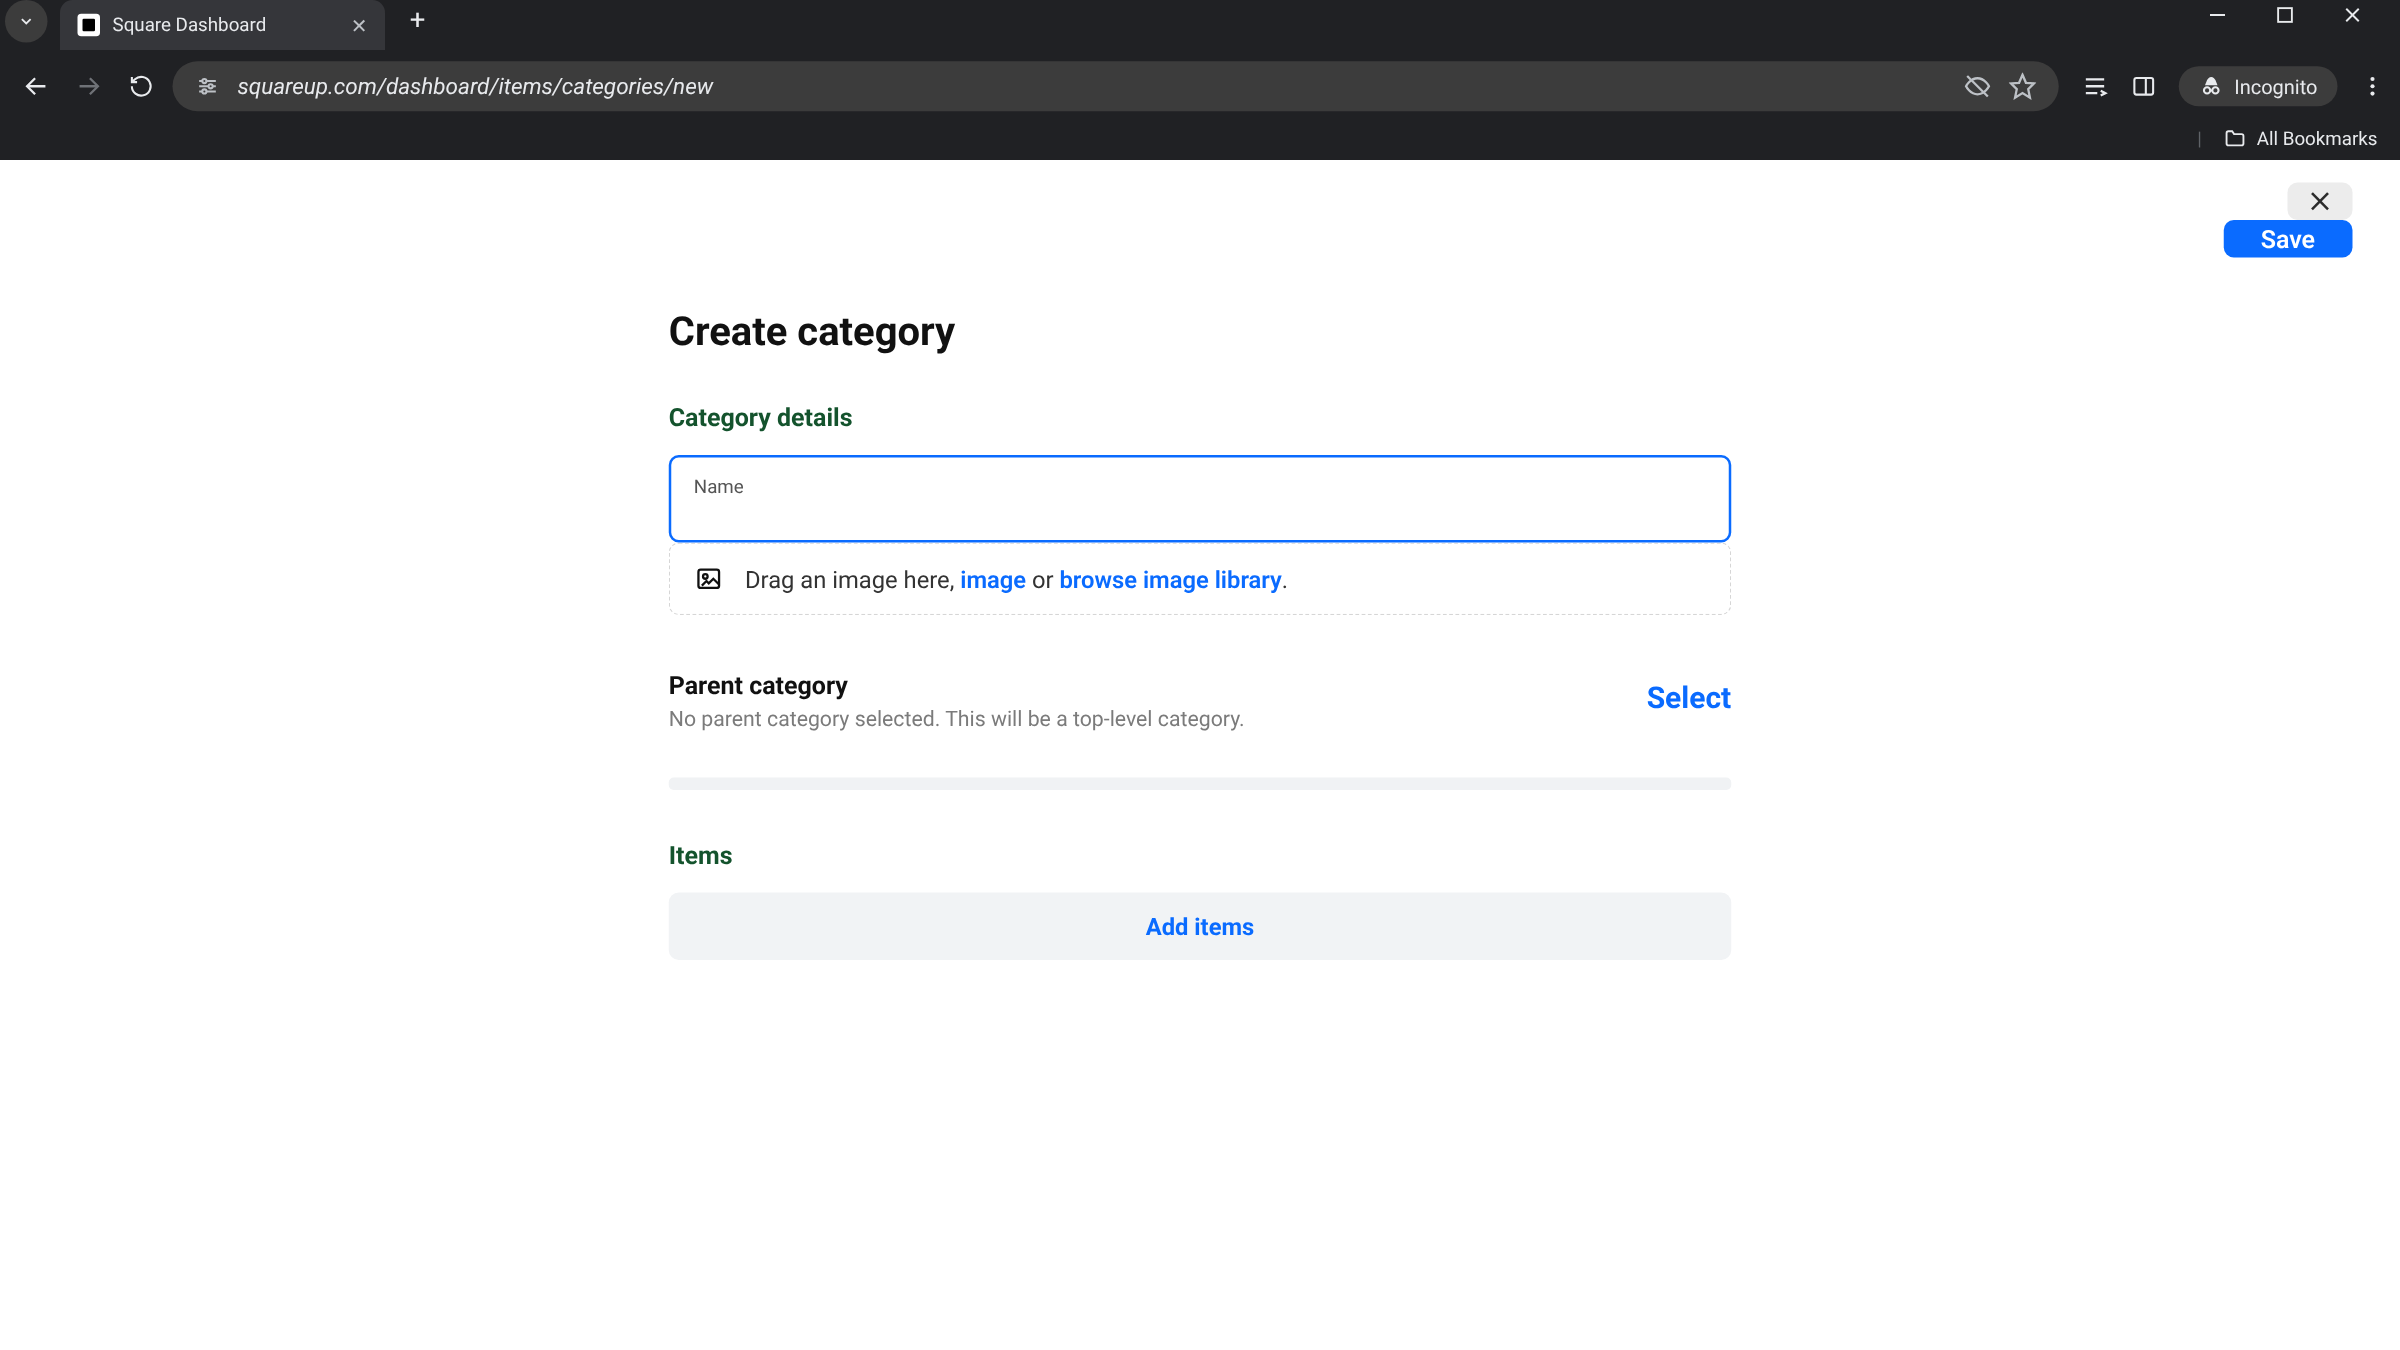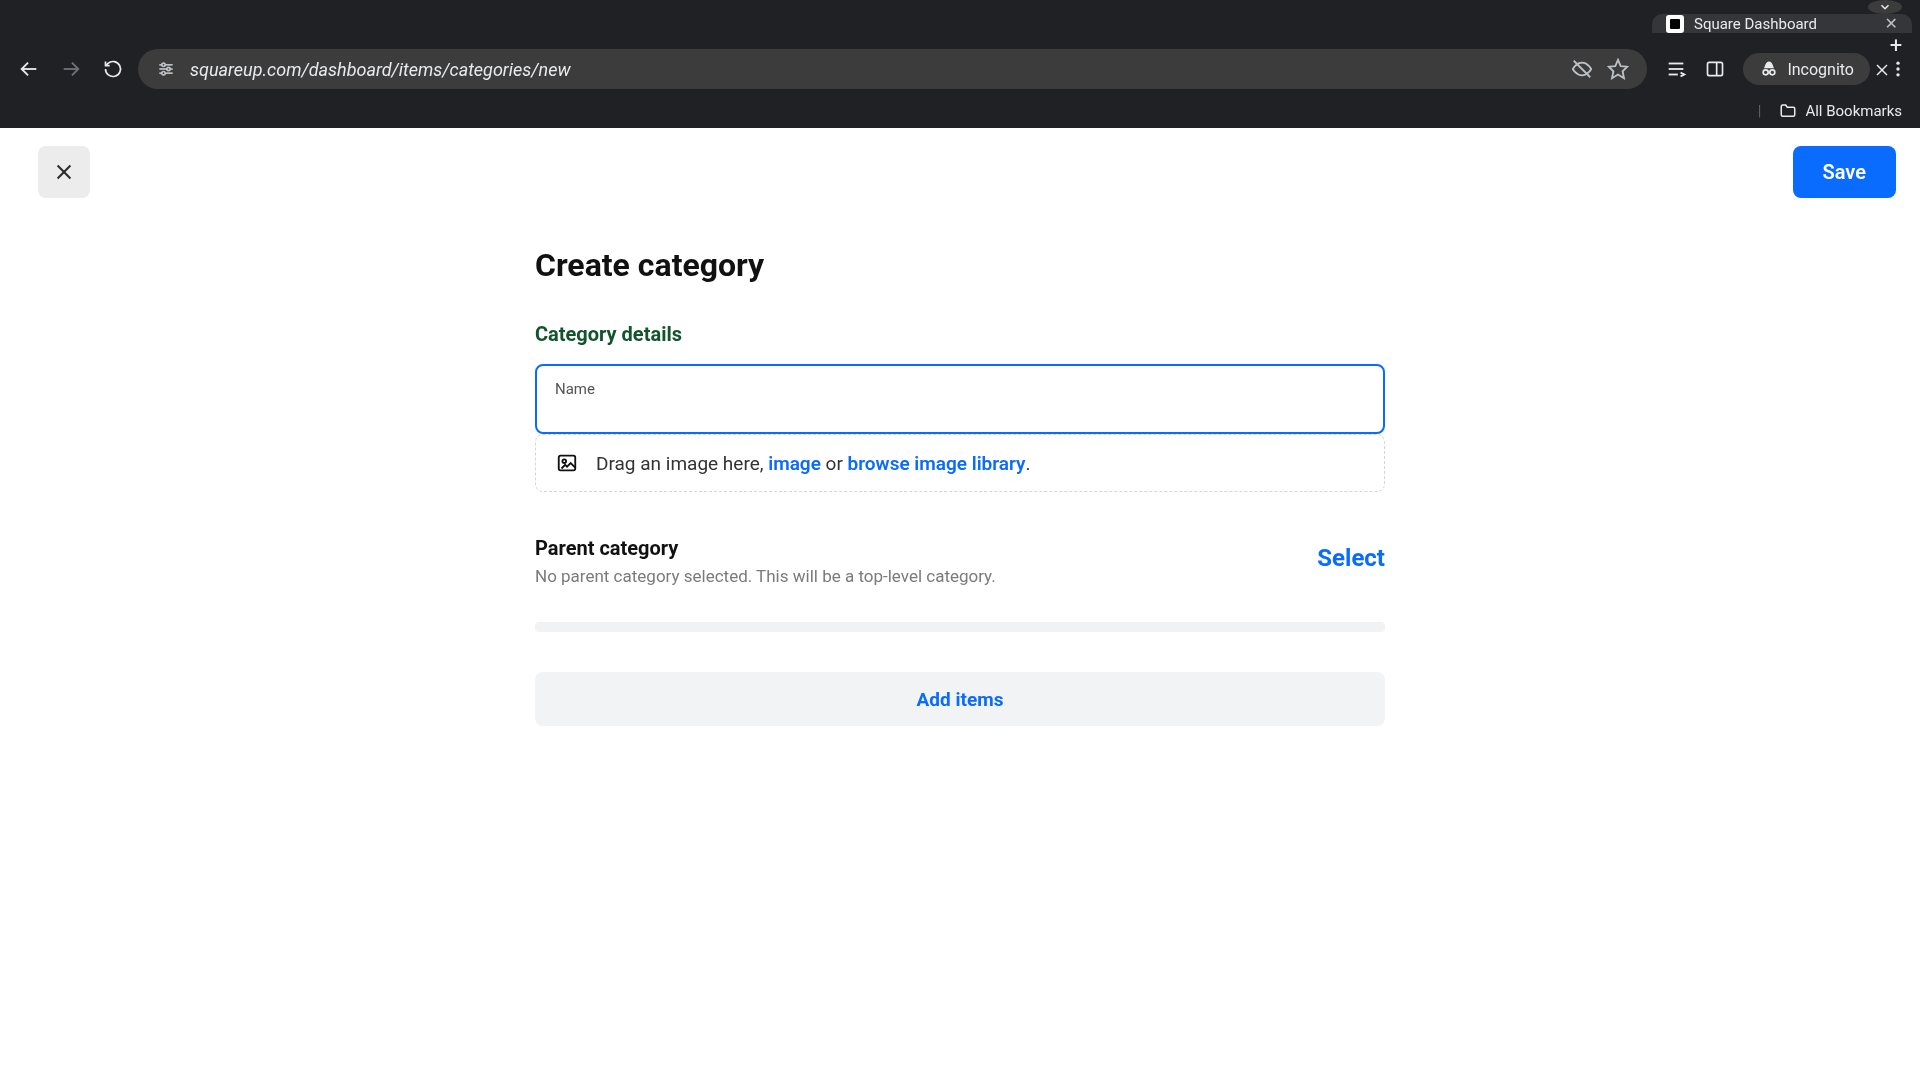--- a/index.html
+++ b/index.html
@@ -1,20 +1,20 @@
 <!DOCTYPE html>
 <html><head>
   <meta charset="utf-8">
   <style>
     * { margin: 0; padding: 0; box-sizing: border-box; font-family: -apple-system, BlinkMacSystemFont, "Segoe UI", Roboto, Helvetica, Arial, sans-serif; }
     body { width: 1920px; height: 1080px; background: #fff; overflow: hidden; }
 
     
     .chrome { background: #202124; color: #e8eaed; height: 128px; display: flex; flex-direction: column; }
-    .tabbar { display: flex; align-items: flex-end; height: 44px; padding-left: 4px; padding-right: 8px; flex-direction: column; }
+    .tabbar { display: flex; align-items: flex-start; height: 44px; padding-left: 4px; padding-right: 8px; }
     .tab-drop { width: 34px; height: 34px; border-radius: 50%; background: #3c3c3c; display: flex; align-items: center; justify-content: center; margin-right: 10px; }
     .tab { display: flex; align-items: center; gap: 10px; background: #35363a; border-radius: 10px 10px 0 0; height: 40px; padding: 0 14px 0 14px; min-width: 260px; font-size: 15px; color: #e8eaed; }
     .tab-favicon { width: 18px; height: 18px; border-radius: 3px; background: #fff; display: flex; align-items: center; justify-content: center; }
     .tab-favicon-inner { width: 10px; height: 10px; background: #000; border-radius: 1px; }
     .tab-title { flex: 1; white-space: nowrap; overflow: hidden; text-overflow: ellipsis; }
     .tab-close { font-size: 16px; color: #bdc1c6; padding-left: 8px; }
     .newtab { width: 32px; height: 32px; display: flex; align-items: center; justify-content: center; font-size: 22px; color: #e8eaed; margin-left: 10px; }
     .win-controls { margin-left: auto; display: flex; gap: 30px; padding-right: 18px; color: #e8eaed; }
     .win-btn { width: 24px; height: 24px; display: flex; align-items: center; justify-content: center; font-size: 16px; }
 
@@ -26,21 +26,21 @@
     .addr-icon { color: #bdc1c6; display: flex; align-items: center; justify-content: center; }
     .chrome-right { display: flex; align-items: center; gap: 18px; color: #e8eaed; padding-left: 10px; }
     .incognito-pill { display: flex; align-items: center; gap: 8px; background: #3c3c3c; border-radius: 22px; padding: 6px 16px; font-size: 16px; }
 
     .bookmarks-bar { display: flex; justify-content: flex-end; align-items: center; height: 34px; padding: 0 18px; color: #e8eaed; font-size: 15px; gap: 8px; }
     .bm-sep { color: #5f6368; margin-right: 10px; }
 
     
     .app { position: relative; background: #fff; height: calc(1080px - 128px); }
 
-    .modal-header { display: flex; align-items: flex-start; justify-content: space-between; padding: 18px 24px 0 38px; height: 78px; }
+    .modal-header { display: flex; align-items: flex-end; justify-content: space-between; padding: 18px 38px 0 38px; height: 78px; flex-direction: column; }
     .close-box { width: 52px; height: 52px; background: #ececec; border-radius: 8px; display: flex; align-items: center; justify-content: center; font-size: 26px; color: #2b2b2b; }
     .save-btn { background: #0a6bff; color: #fff; border: none; border-radius: 8px; height: 52px; padding: 0 30px; font-size: 20px; font-weight: 600; cursor: pointer; }
 
     .content { width: 850px; margin: 0 auto; padding-top: 40px; }
     .page-title { font-size: 32px; font-weight: 700; color: #111; margin-bottom: 38px; }
     .section-title { font-size: 20px; font-weight: 700; color: #14532d; margin-bottom: 18px; }
 
     .name-field { border: 2px solid #0a6bff; border-radius: 8px; height: 70px; padding: 8px 18px 0 18px; display: flex; flex-direction: column; justify-content: center; }
     .name-label { font-size: 15px; color: #555; }
     .name-input { border: none; outline: none; font-size: 18px; height: 28px; width: 100%; background: transparent; }
@@ -223,16 +223,17 @@
     <div class="parent-row">
       <div class="parent-left">
         <div class="parent-title">Parent category</div>
         <div class="parent-desc">No parent category selected. This will be a top-level category.</div>
       </div>
       <div class="select-link">Select</div>
     </div>
 
     <div class="divider"></div>
 
+    <h2 class="section-title">Items</h2>
 
     <button class="add-items-btn">Add items</button>
   </div>
 </div>
 
 </body></html>

